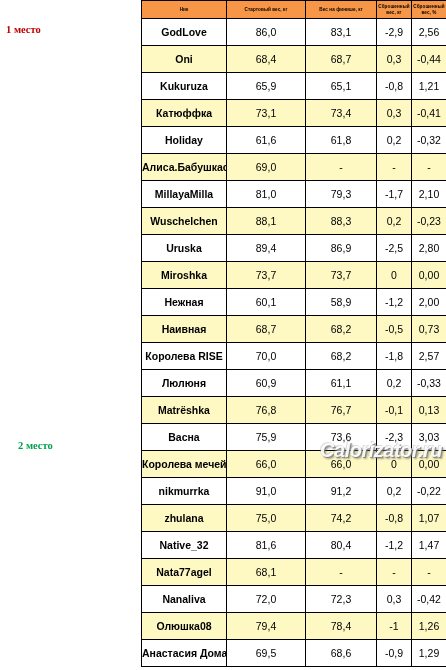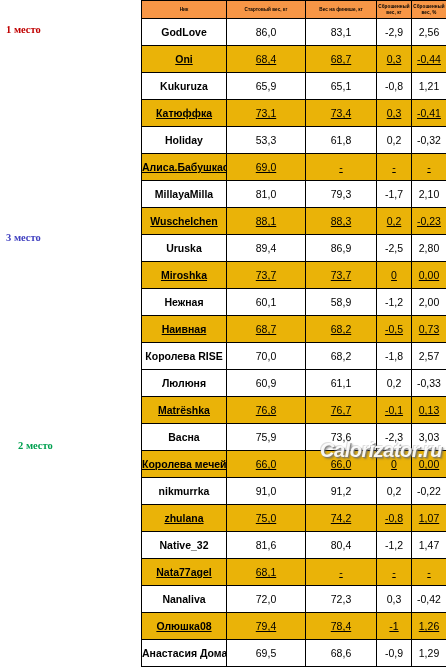--- a/index.html
+++ b/index.html
@@ -91,21 +91,21 @@
     overflow: hidden;
   }
   td.nick {
     font-weight: bold;
     font-size: 10px;
   }
   
   td.num-top   { vertical-align: top;    padding-top: 2px; }
   td.num-bot   { vertical-align: bottom; padding-bottom: 3px; }
 
-  tr.band-yellow td { background: #eab308; text-decoration: underline; }
+  tr.band-yellow td { background: #fef9c3; }
   tr.band-white  td { background: #FFFFFF; }
 
   
   #watermark {
     position: absolute;
     right: 4px;
     bottom: 18px;
     font-family: "Liberation Sans", sans-serif;
     font-size: 20px;
     font-style: italic;
@@ -120,21 +120,20 @@
     white-space: nowrap;
   }
 </style>
 </head>
 <body>
 
 <div id="page">
 
   <div id="gutter">
       <div class="place-label" style="color: rgb(192, 0, 0); top: 24px;">1 место</div>
-      <div class="place-label" style="color: rgb(64, 64, 192); top: 232px;">3 место</div>
       <div class="place-label" style="color: rgb(0, 160, 80); top: 440px; padding-left: 18px;">2 место</div>
     </div>
 
   <div id="tablewrap">
     <table class="rank">
       <colgroup>
         <col class="c-name">
           <col class="c-start">
           <col class="c-fin">
           <col class="c-lostk">
@@ -173,21 +172,21 @@
           </tr>
           <tr class="band-yellow">
             <td class="nick">Катюффка</td>
             <td class="num-top">73,1</td>
             <td class="num-bot">73,4</td>
             <td class="num-top">0,3</td>
             <td class="num-top">-0,41</td>
           </tr>
           <tr class="band-white">
             <td class="nick">Holiday</td>
-            <td class="num-top">53,3</td>
+            <td class="num-top">61,6</td>
             <td class="num-bot">61,8</td>
             <td class="num-top">0,2</td>
             <td class="num-top">-0,32</td>
           </tr>
           <tr class="band-yellow">
             <td class="nick">Алиса.Бабушкас</td>
             <td class="num-top">69,0</td>
             <td class="num-bot">-</td>
             <td class="num-top">-</td>
             <td class="num-top">-</td>

